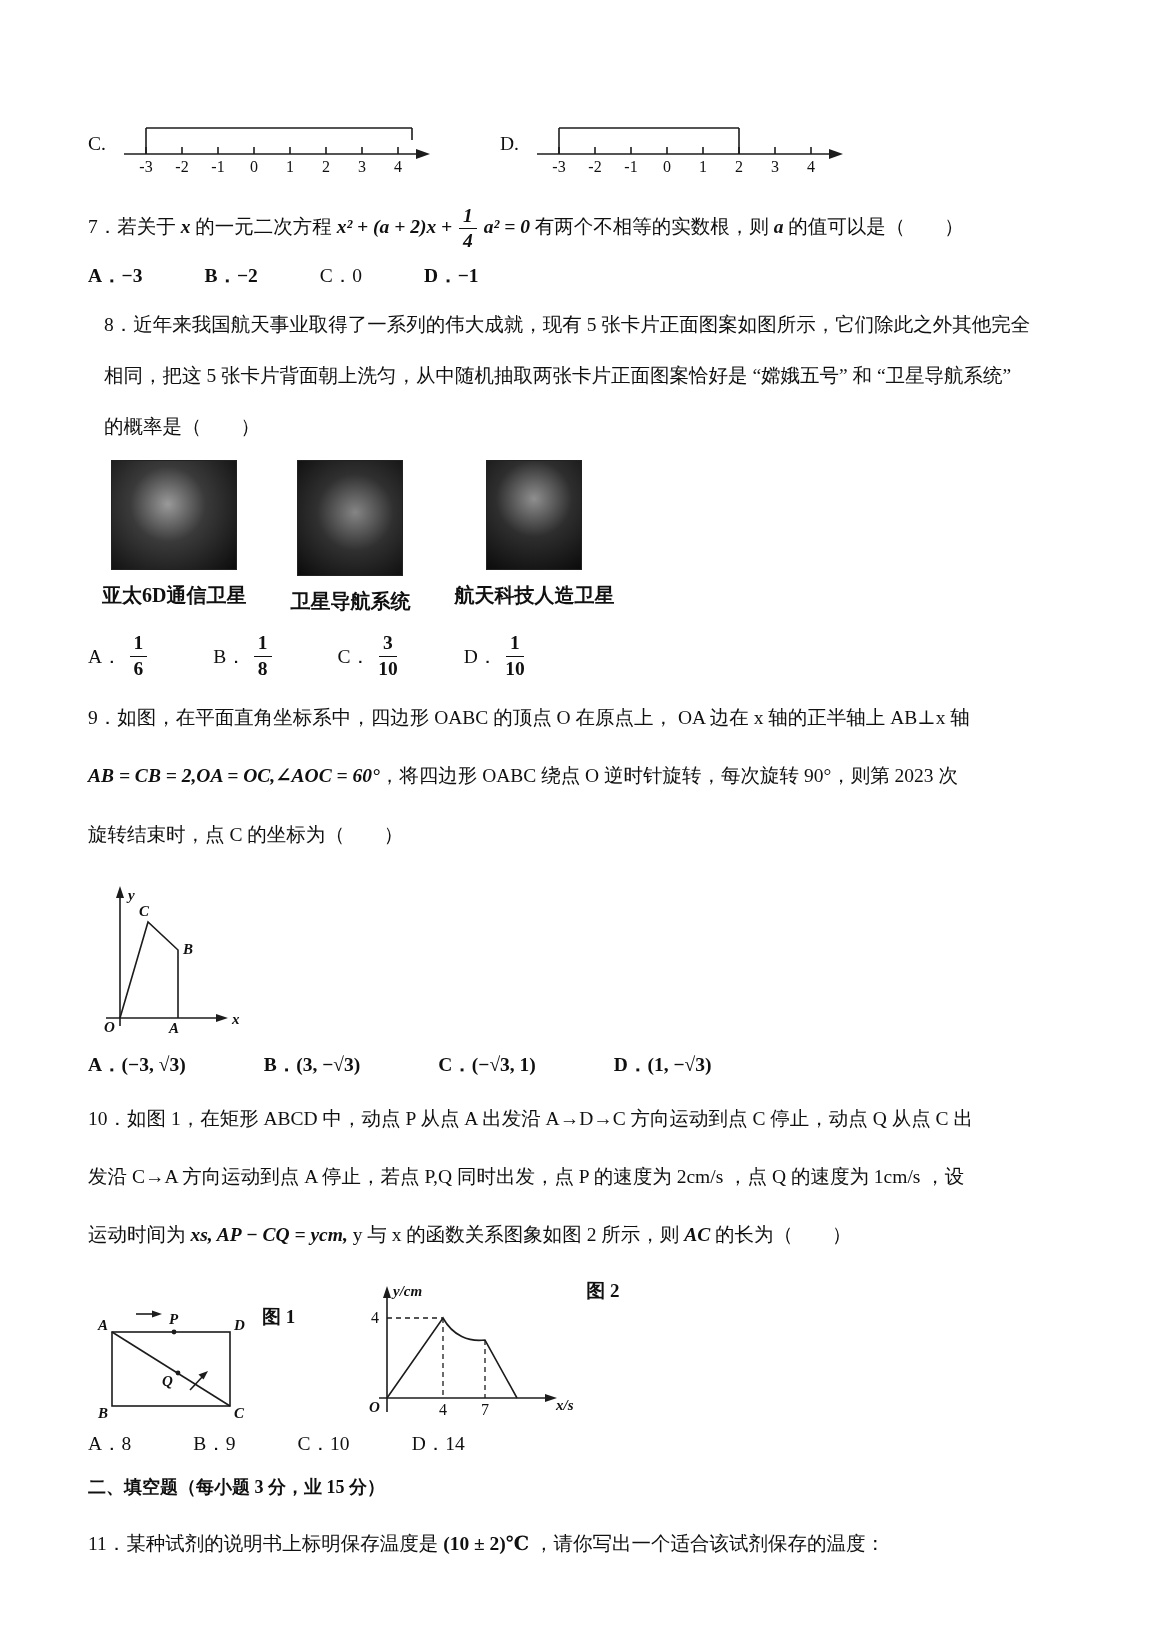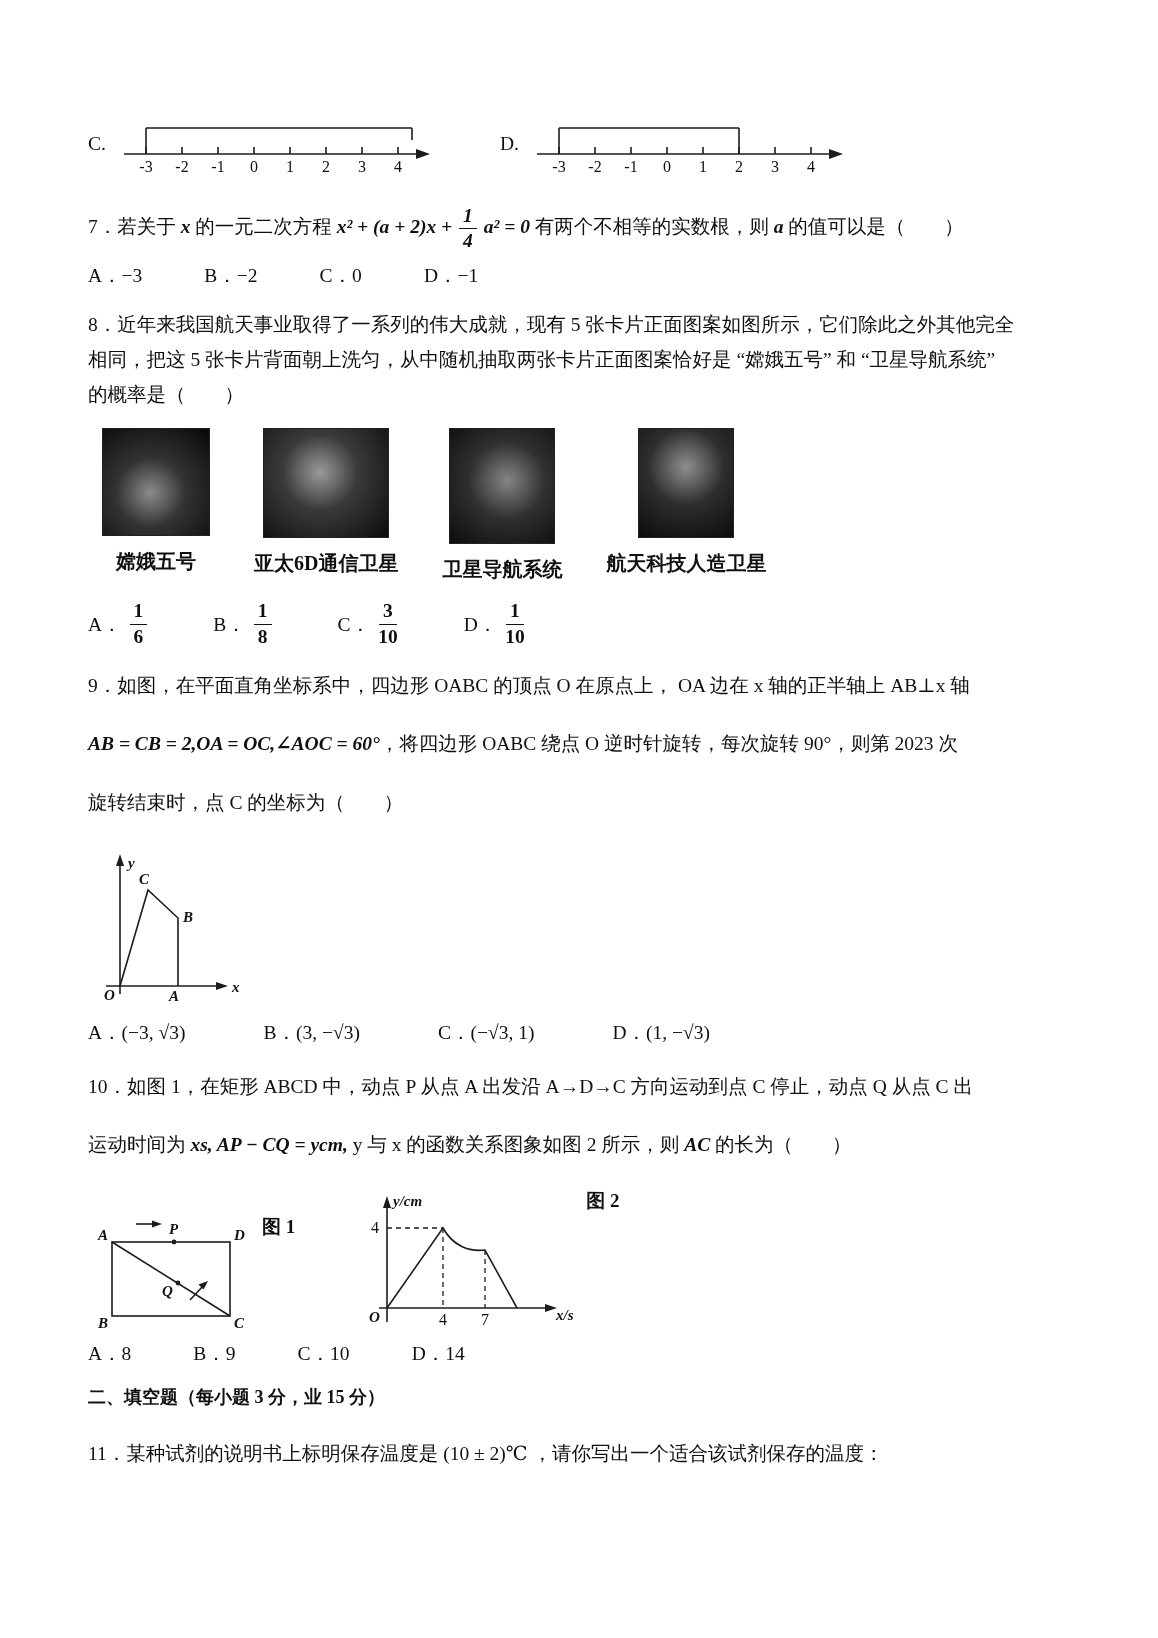--- a/index.html
+++ b/index.html
@@ -9,23 +9,23 @@
     min-height: 1638px;
     margin: 0 auto;
     padding: 112px 68px 40px 88px;
     font-family: "Liberation Serif", "DejaVu Serif", serif;
     font-size: 19.5px;
     color: #101010;
     background: #ffffff;
   }
   .line { margin: 0 0 10px 0; line-height: 1.8; }
   .wline { margin: 0 0 28px 0; line-height: 1.55; }
-  .tline { margin: 0; line-height: 1.8; }
+  .tline { margin: 16px; line-height: 1.8; }
   .math { font-style: italic; font-weight: bold; }
-  .bold { font-weight: normal; }
+  .bold { font-weight: bold; }
   .opts { display: flex; align-items: center; gap: 62px; margin: 4px 0 18px 0; }
   .opts.wide { gap: 78px; margin-bottom: 26px; }
   .opt { white-space: nowrap; }
   .frac { display: inline-flex; flex-direction: column; align-items: center; vertical-align: middle; line-height: 1.05; font-weight: bold; margin: 0 2px; }
   .frac .num { border-bottom: 1.7px solid #101010; padding: 0 4px 2px 4px; }
   .frac .den { padding-top: 2px; }
   .numlines { display: flex; align-items: center; gap: 12px; margin: 0 0 30px 0; }
   .dlab { margin-left: 48px; }
   svg text { font-family: "Liberation Serif", "DejaVu Serif", serif; fill: #101010; font-size: 16px; }
   svg text.ft { font-style: italic; font-weight: bold; font-size: 15px; }
@@ -125,24 +125,20 @@
     <span class="opt">C．0</span>
     <span class="opt bold">D．−1</span>
   </div>
 
   <p class="tline">8．近年来我国航天事业取得了一系列的伟大成就，现有 5 张卡片正面图案如图所示，它们除此之外其他完全</p>
   <p class="tline">相同，把这 5 张卡片背面朝上洗匀，从中随机抽取两张卡片正面图案恰好是 “嫦娥五号” 和 “卫星导航系统”</p>
   <p class="tline">的概率是（　　）</p>
 
   <div class="cards">
     <div class="card">
-      <div class="photo p1"></div>
-      <div class="cap">嫦娥五号</div>
-    </div>
-    <div class="card">
       <div class="photo p3"></div>
       <div class="cap">亚太6D通信卫星</div>
     </div>
     <div class="card">
       <div class="photo p4"></div>
       <div class="cap">卫星导航系统</div>
     </div>
     <div class="card">
       <div class="photo p5"></div>
       <div class="cap">航天科技人造卫星</div>
@@ -203,20 +199,21 @@
   </div>
 
   <div class="opts wide">
     <span class="opt bold">A．(−3, √3)</span>
     <span class="opt bold">B．(3, −√3)</span>
     <span class="opt bold">C．(−√3, 1)</span>
     <span class="opt bold">D．(1, −√3)</span>
   </div>
 
   <p class="wline">10．如图 1，在矩形 ABCD 中，动点 P 从点 A 出发沿 A→D→C 方向运动到点 C 停止，动点 Q 从点 C 出</p>
+  <p class="wline">发沿 C→A 方向运动到点 A 停止，若点 P,Q 同时出发，点 P 的速度为 2cm/s ，点 Q 的速度为 1cm/s ，设</p>
   <p class="wline">
     <span>运动时间为</span>
     <span class="math">xs, AP − CQ = ycm,</span>
     <span>y 与 x 的函数关系图象如图 2 所示，则</span>
     <span class="math">AC</span>
     <span>的长为（　　）</span>
   </p>
 
   <div class="figrow">
     <div class="figbox">

